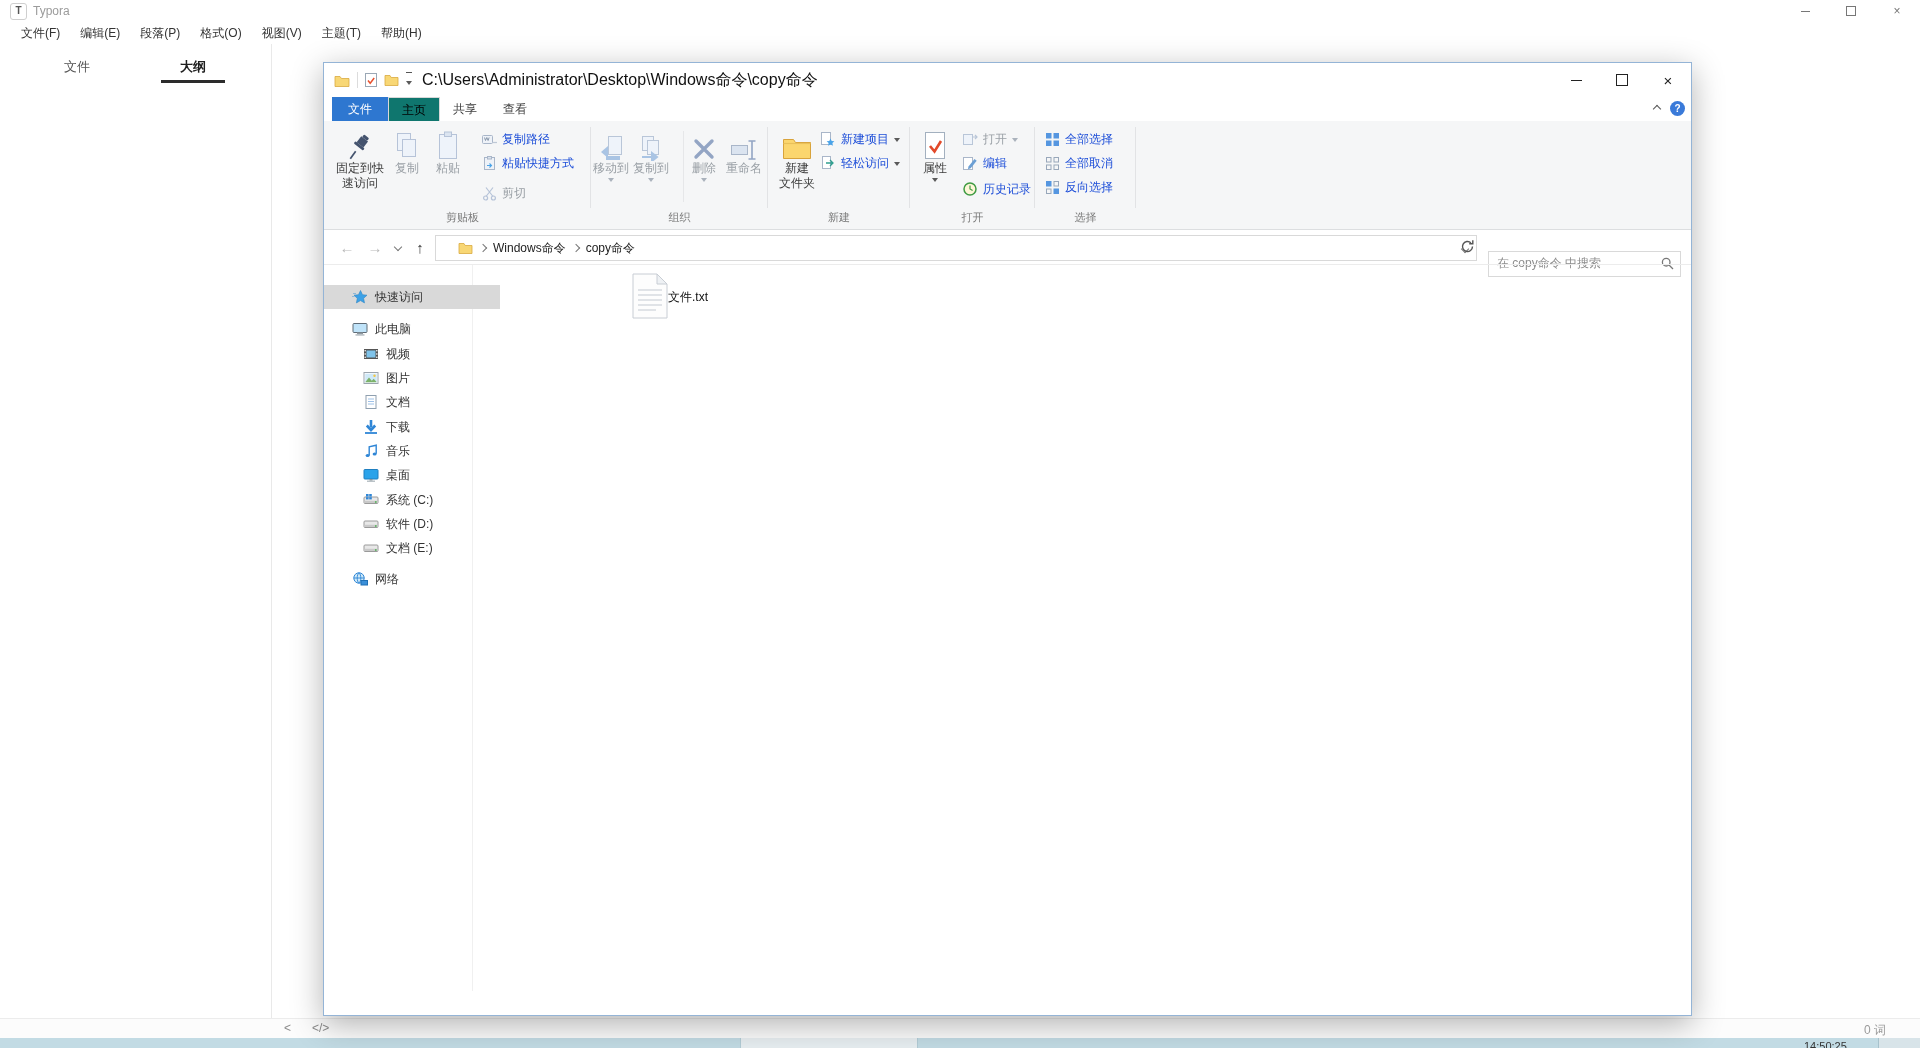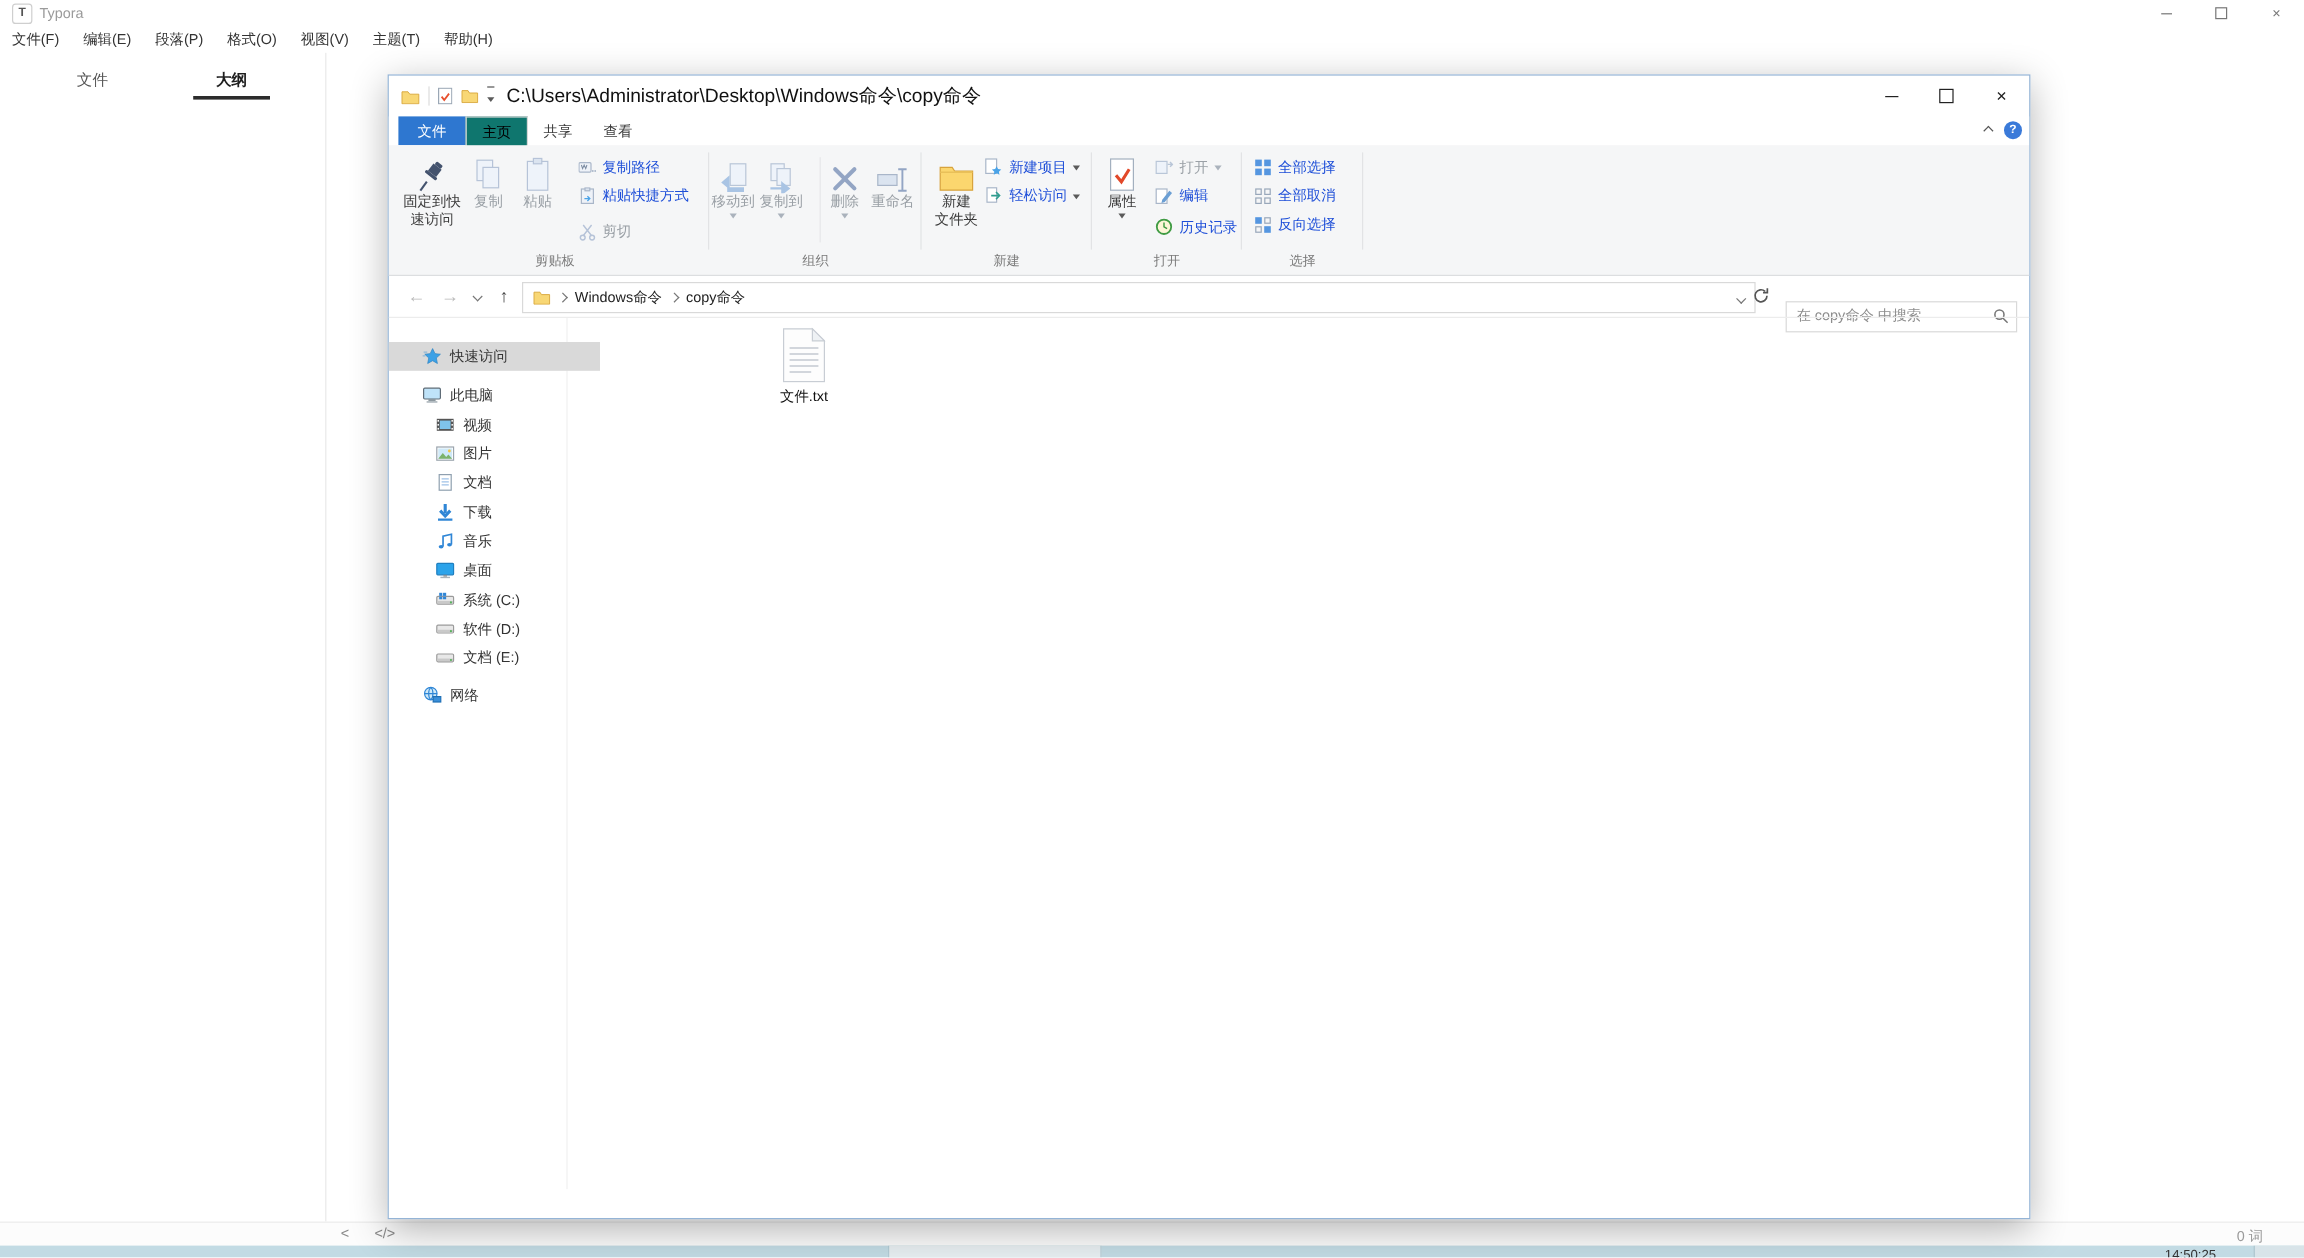--- a/index.html
+++ b/index.html
@@ -8,21 +8,21 @@
 
   
   .t-titlebar{position:absolute;top:0;left:0;right:0;height:22px;background:#fff}
   .t-logo{position:absolute;left:10px;top:3px;width:15px;height:15px;border:1px solid #cfcfcf;border-radius:3px;
           font-size:10px;font-weight:bold;color:#555;text-align:center;line-height:14px}
   .t-title{position:absolute;left:33px;top:4px;font-size:12px;color:#9b9b9b}
   .t-controls{position:absolute;right:0;top:0;height:22px;display:flex}
   .t-ctl{width:46px;height:22px;display:flex;align-items:center;justify-content:center;color:#777;font-size:12px}
   .t-minbar{display:inline-block;width:9px;border-top:1px solid #777}
   .t-maxbox{display:inline-block;width:8px;height:8px;border:1px solid #777}
-  .t-menubar{position:absolute;top:22px;left:0;right:0;height:22px;display:flex;align-items:center;padding-left:0;background:#fff}
+  .t-menubar{position:absolute;top:22px;left:0;right:0;height:22px;display:flex;align-items:center;padding-left:11px;background:#fff}
   .t-menu{padding:0 10px;font-size:12px;color:#333;height:22px;display:flex;align-items:center}
   .t-sidebar{position:absolute;top:44px;left:0;width:271px;bottom:30px;background:#fff;border-right:1px solid #e9e9e9}
   .t-tab{position:absolute;top:58px;font-size:13px;color:#555}
   .t-tab.files{left:45px;width:64px;text-align:center}
   .t-tab.outline{left:161px;width:64px;text-align:center;font-weight:bold;color:#1f1f1f}
   .t-underline{position:absolute;top:80px;left:161px;width:64px;height:3px;background:#2c2c2c}
   .t-statusbar{position:absolute;left:0;right:0;top:1018px;height:20px;background:#fcfcfc;border-top:1px solid #ececec}
   .t-sicon{position:absolute;top:2px;color:#8a8a8a;font-size:12px}
   .t-wordcount{position:absolute;right:34px;top:3px;color:#9b9b9b;font-size:12px}
 
@@ -61,21 +61,21 @@
   .bicon{height:34px;display:flex;align-items:flex-end;justify-content:center}
   .bl{display:block;font-size:12px;line-height:15px;color:#3b3b3b;text-align:center;white-space:nowrap}
   .dis .bl, .dis.srow{color:#9aa0a6}
   .srow{position:absolute;height:20px;display:flex;align-items:center;gap:5px;font-size:12px;color:#1d4ed8;white-space:nowrap}
   .caret{display:inline-block;width:0;height:0;border-left:3.5px solid transparent;border-right:3.5px solid transparent;border-top:4px solid #5a5a5a;margin-top:2px}
   .caret.pale{border-top-color:#aab2bc}
   
   .x-address{position:absolute;top:172px;left:0;right:0;height:24px}
   .nav-arrow{position:absolute;top:0;height:24px;display:flex;align-items:center;justify-content:center;font-size:15px}
   .crumbbox{position:absolute;left:111px;top:0;width:1018px;height:24px;background:#fff;border:1px solid #d9d9d9;
-            display:flex;align-items:center;padding-left:8px;gap:7px}
+            display:flex;align-items:center;padding-left:22px;gap:7px}
   .crumb{font-size:12px;color:#222}
   .chev{display:inline-block;width:5px;height:5px;border-right:1.2px solid #777;border-bottom:1.2px solid #777}
   .chev.right{transform:rotate(-45deg)}
   .chev.down{transform:rotate(45deg)}
   .chev.up{transform:rotate(-135deg)}
   .crumb-dd{margin-left:auto;margin-right:8px}
   .refreshbtn{position:absolute;left:1136px;top:4px}
   .searchbox{position:absolute;left:1164px;top:16px;width:191px;height:24px;background:#fff;border:1px solid #d9d9d9}
   .searchbox input{position:absolute;left:0;top:0;width:168px;height:22px;border:none;outline:none;padding:0 0 0 8px;
                    font-size:12px;color:#333;font-family:inherit;background:transparent}
@@ -84,21 +84,21 @@
   .x-hr{position:absolute;top:201px;left:0;right:0;height:1px;background:#ececec}
   
   .x-body{position:absolute;top:202px;left:0;right:0;bottom:24px}
   .x-nav{position:absolute;left:0;top:0;width:148px;bottom:0;border-right:1px solid #f0f0f0}
   .navrow{position:absolute;left:0;width:148px;height:24px;display:flex;align-items:center;font-size:12px;color:#333}
   .navrow .nicon{width:16px;height:16px;margin-right:7px;flex:0 0 16px}
   .navrow.lvl1{padding-left:28px}
   .navrow.lvl2{padding-left:39px}
   .navrow.sel{background:#d9d9d9}
   .x-files{position:absolute;left:148px;top:0;right:0;bottom:0}
-  .file-item{position:absolute;left:160px;top:8px;width:76px;display:flex;flex-direction:column;align-items:center}
+  .file-item{position:absolute;left:160px;top:8px;width:76px;display:flex;flex-direction:row;align-items:center}
   .file-label{font-size:12px;color:#111;margin-top:3px}
   
   .x-status{position:absolute;left:0;right:0;bottom:0;height:24px;border-top:1px solid #efefef;background:#fff}
   .x-count{position:absolute;left:17px;top:5px;font-size:12px;color:#4a5b73}
   .x-count-sep{position:absolute;left:84px;top:4px;width:1px;height:15px;background:#e4e4e4}
   .x-viewbtns{position:absolute;right:8px;top:4px;display:flex;gap:6px;align-items:center}
 </style>
 </head>
 <body>
 

